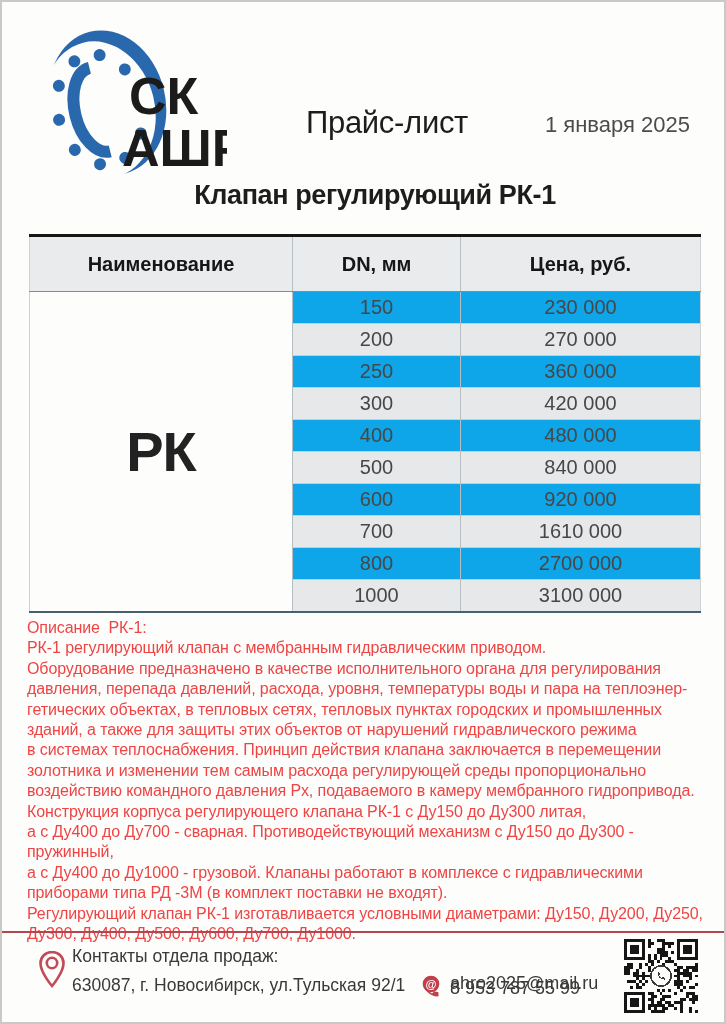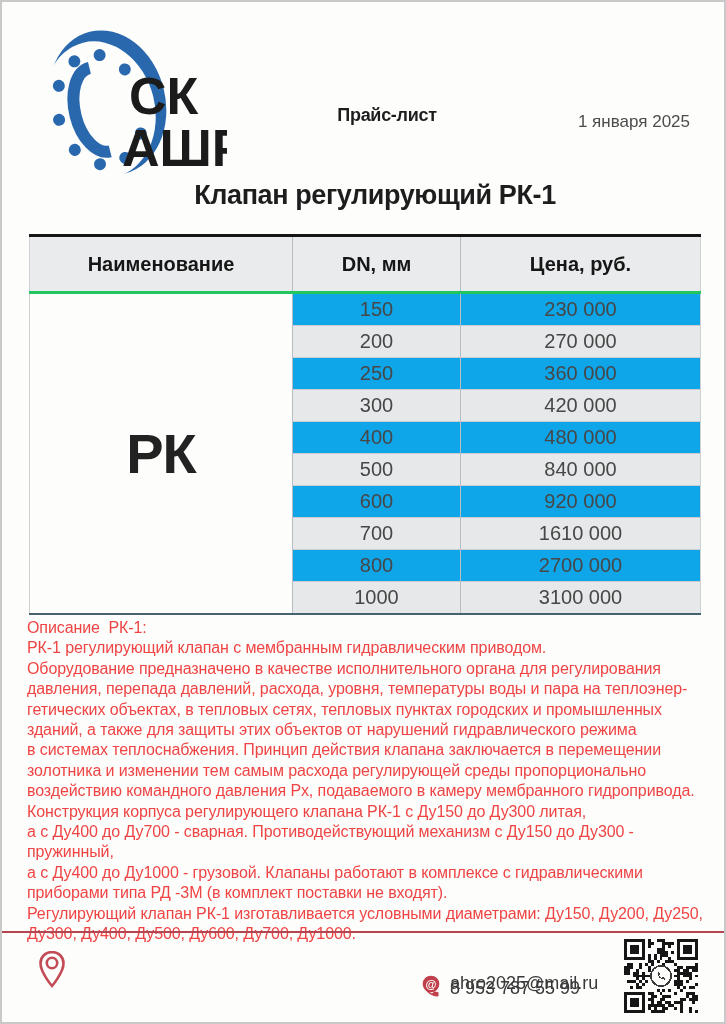--- a/index.html
+++ b/index.html
@@ -13,25 +13,25 @@
     font-family:"Liberation Sans",sans-serif;
     margin:0 auto;
   }
   
   .logo{position:absolute;left:30px;top:24px;width:195px;height:165px;}
   .logo svg{width:100%;height:100%;}
   .logo text{font-family:"Liberation Sans",sans-serif;font-weight:bold;fill:#1b1b1b;}
   .doc-title{
     position:absolute;top:103px;left:0;width:100%;
     text-align:center;padding-left:48px;box-sizing:border-box;
-    font-size:18px;font-weight:bold;color:#1d1d1d;letter-spacing:-0.3px;
+    font-size:31px;font-weight:normal;color:#1d1d1d;letter-spacing:-0.3px;
   }
   .doc-date{
     position:absolute;top:110px;right:34px;
-    font-size:17px;color:#4c4c4c;
+    font-size:22px;color:#4c4c4c;
   }
   .product-title{
     position:absolute;top:178px;left:0;width:100%;
     text-align:center;
     font-size:27px;font-weight:bold;color:#1d1d1d;letter-spacing:-0.4px;padding-left:12px;
   }
   
   table.price{
     position:absolute;left:27px;top:232px;width:671px;
     border-collapse:collapse;table-layout:fixed;
@@ -39,21 +39,21 @@
     border-bottom:2px solid #47626f;
     border-left:1px solid #ced2d5;
     border-right:1px solid #ced2d5;
   }
   table.price col.c1{width:263px;}
   table.price col.c2{width:168px;}
   table.price col.c3{width:240px;}
   table.price th{
     height:52px;background:#e9ebed;
     font-size:20px;font-weight:bold;color:#161616;
-    text-align:center;border-bottom:3px solid #22c55e;
+    text-align:center;border-bottom:1px solid #22c55e;
   }
   table.price th.sep, table.price td.sep{border-left:1px solid #b6bec4;}
   table.price td{
     height:29px;font-size:20px;color:#474747;
     text-align:center;vertical-align:middle;background:#0ea5e9;
   }
   table.price tbody tr + tr td{border-top:1px solid #c9cdd1;}
   table.price tbody tr:nth-child(even) td{background:#e7e8e9;}
   table.price td.group{
     background:#fdfdfc;
@@ -170,20 +170,24 @@
 
   <div class="footer-line"></div>
 
   <div class="pin">
     <svg viewBox="0 0 32 42">
       <path d="M16 3 C9.4 3 4.5 8 4.5 14.2 C4.5 23.5 16 37 16 37 C16 37 27.5 23.5 27.5 14.2 C27.5 8 22.6 3 16 3 Z" stroke="#c24b56" stroke-width="2.6" fill="none"></path>
       <circle cx="16" cy="14" r="5.2" stroke="#c24b56" stroke-width="2.6" fill="none"></circle>
     </svg>
   </div>
 
+  <div class="contact-block">
+    <div class="contact-title">Контакты отдела продаж:</div>
+    <div class="contact-address">630087, г. Новосибирск, ул.Тульская 92/1</div>
+  </div>
 
   <div class="phone-row">
     <svg width="20" height="20" viewBox="0 0 24 24">
       <path d="M6.6 10.8c1.4 2.8 3.8 5.2 6.6 6.6l2.2-2.2c.3-.3.7-.4 1-.2 1.1.4 2.3.6 3.6.6.6 0 1 .4 1 1V20c0 .6-.4 1-1 1C10.6 21 3 13.4 3 4c0-.6.4-1 1-1h3.5c.6 0 1 .4 1 1 0 1.2.2 2.4.6 3.6.1.3 0 .7-.2 1l-2.3 2.2z" fill="#bf3f4a"></path>
     </svg>
     <span>8 953 787 55 99</span>
   </div>
 
   <div class="email-row">
     <svg width="20" height="20" viewBox="0 0 24 24">

